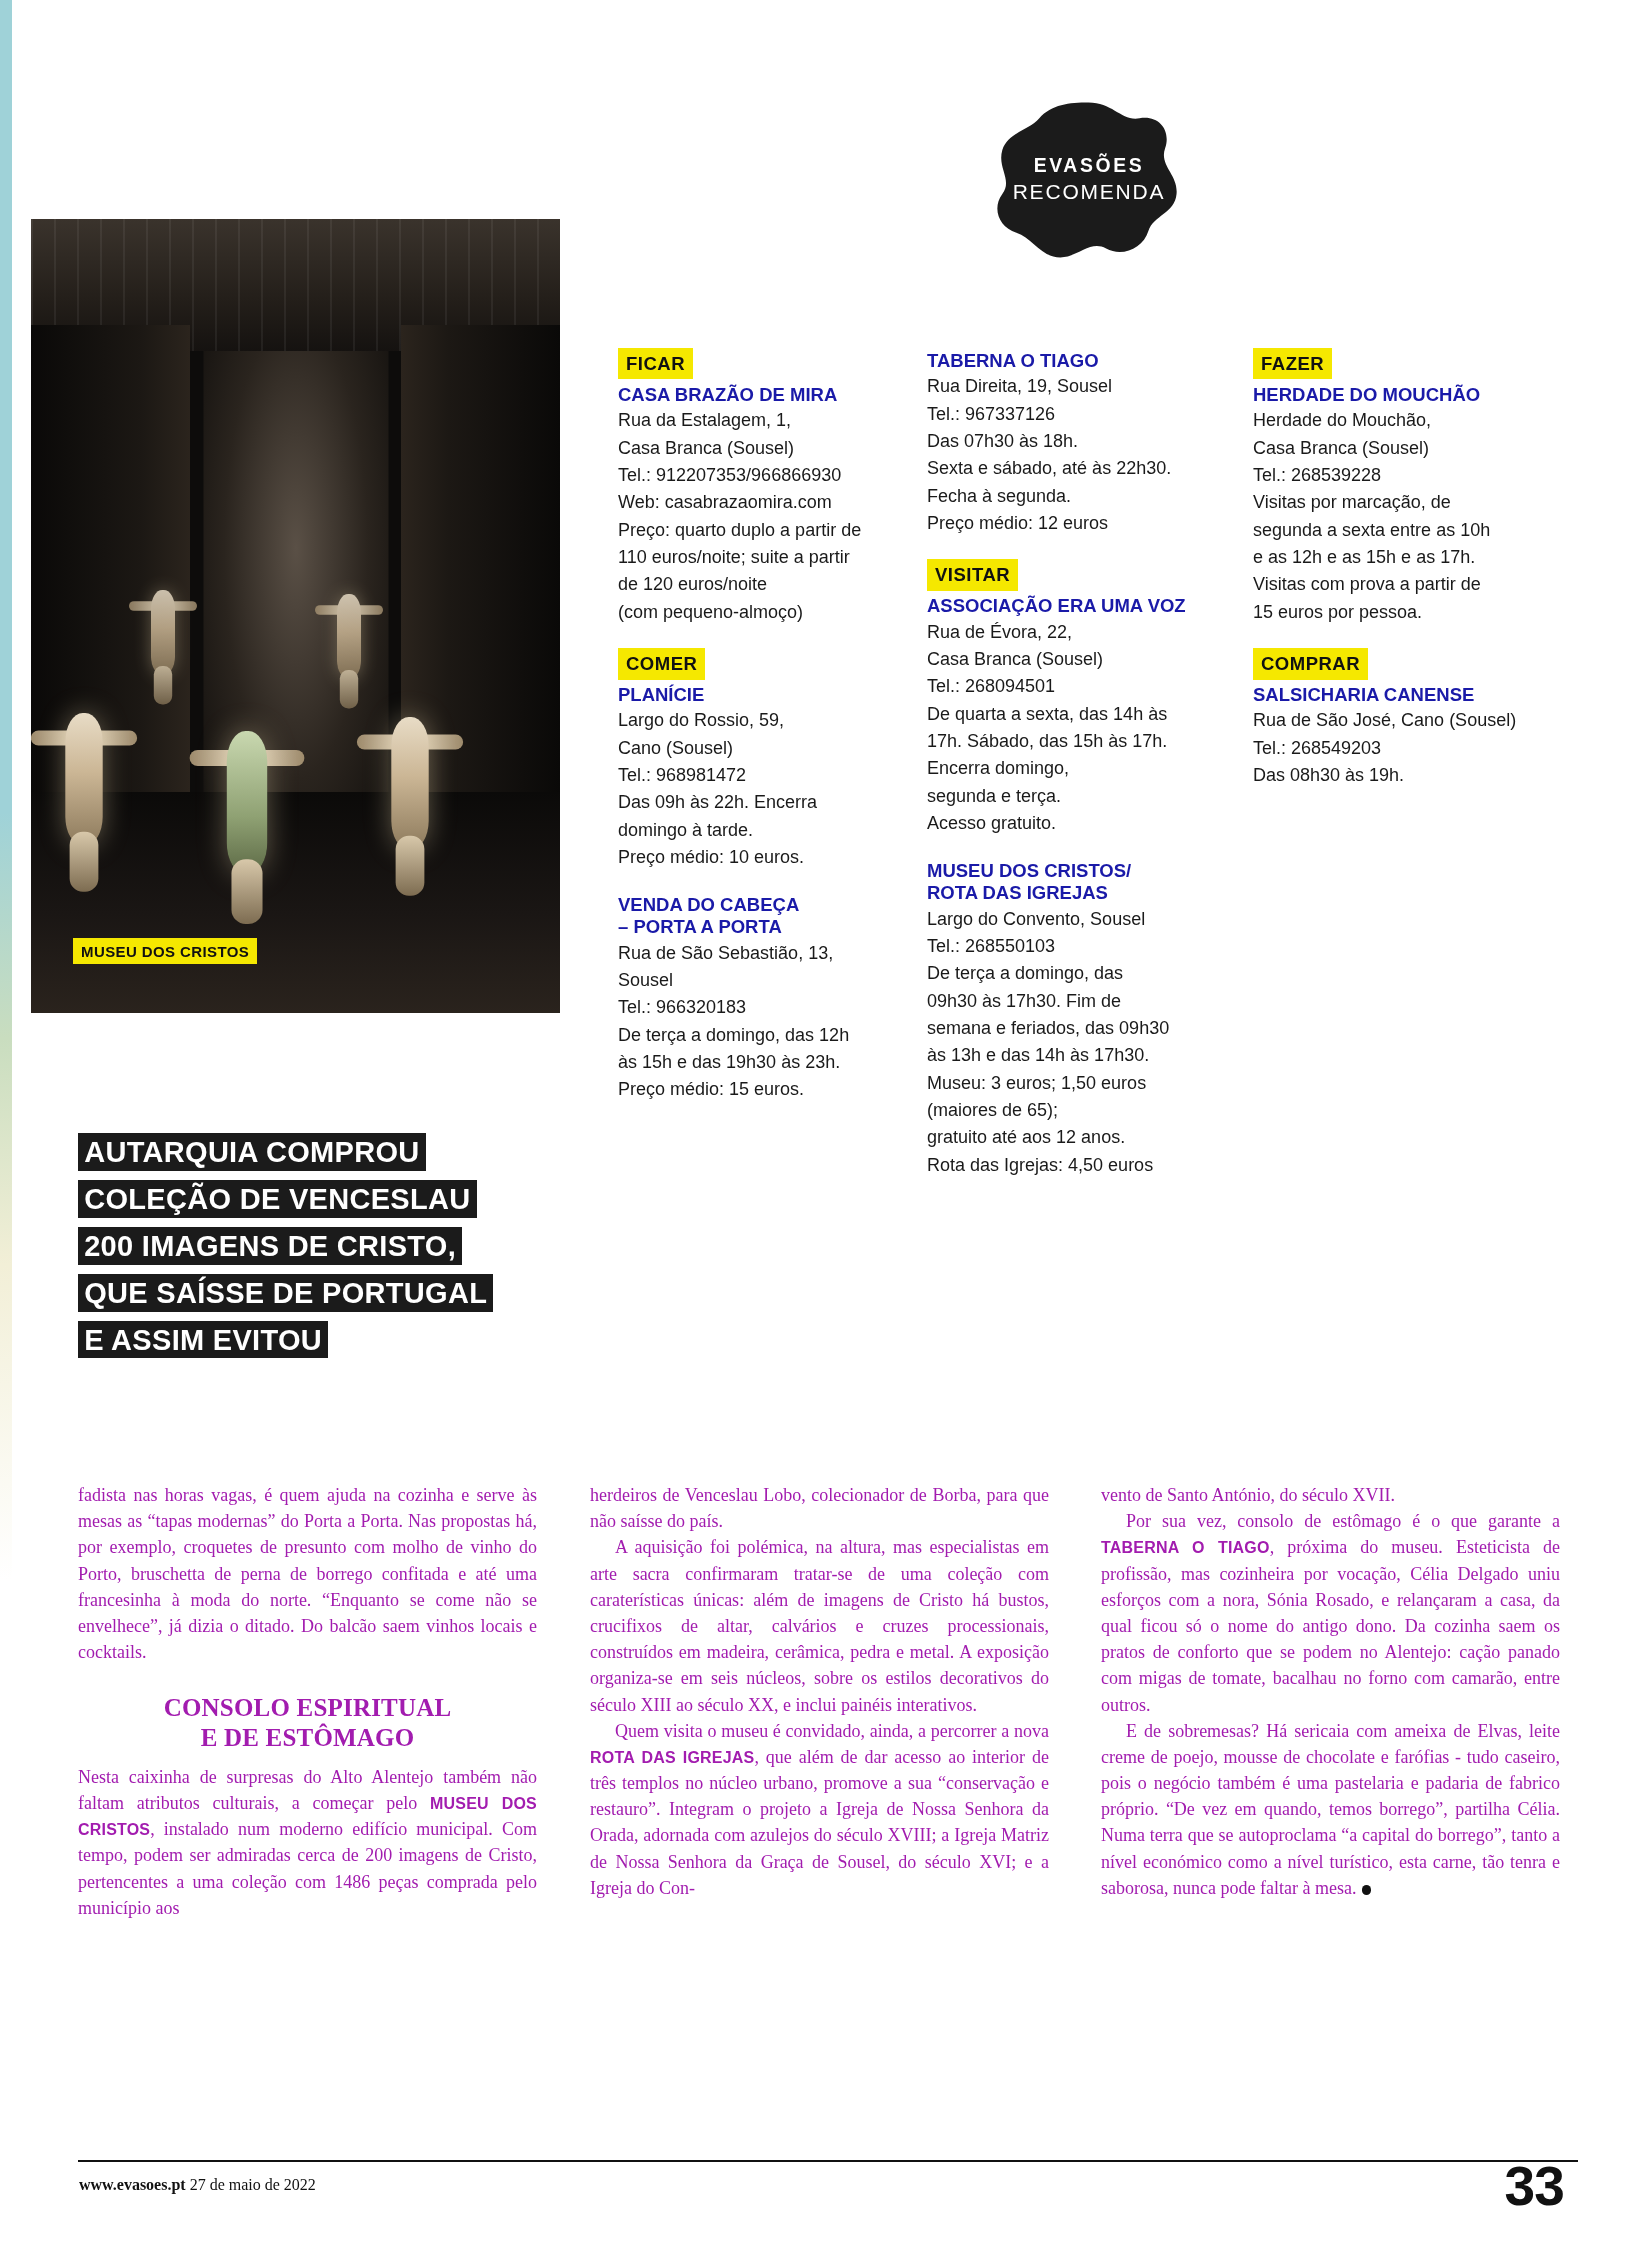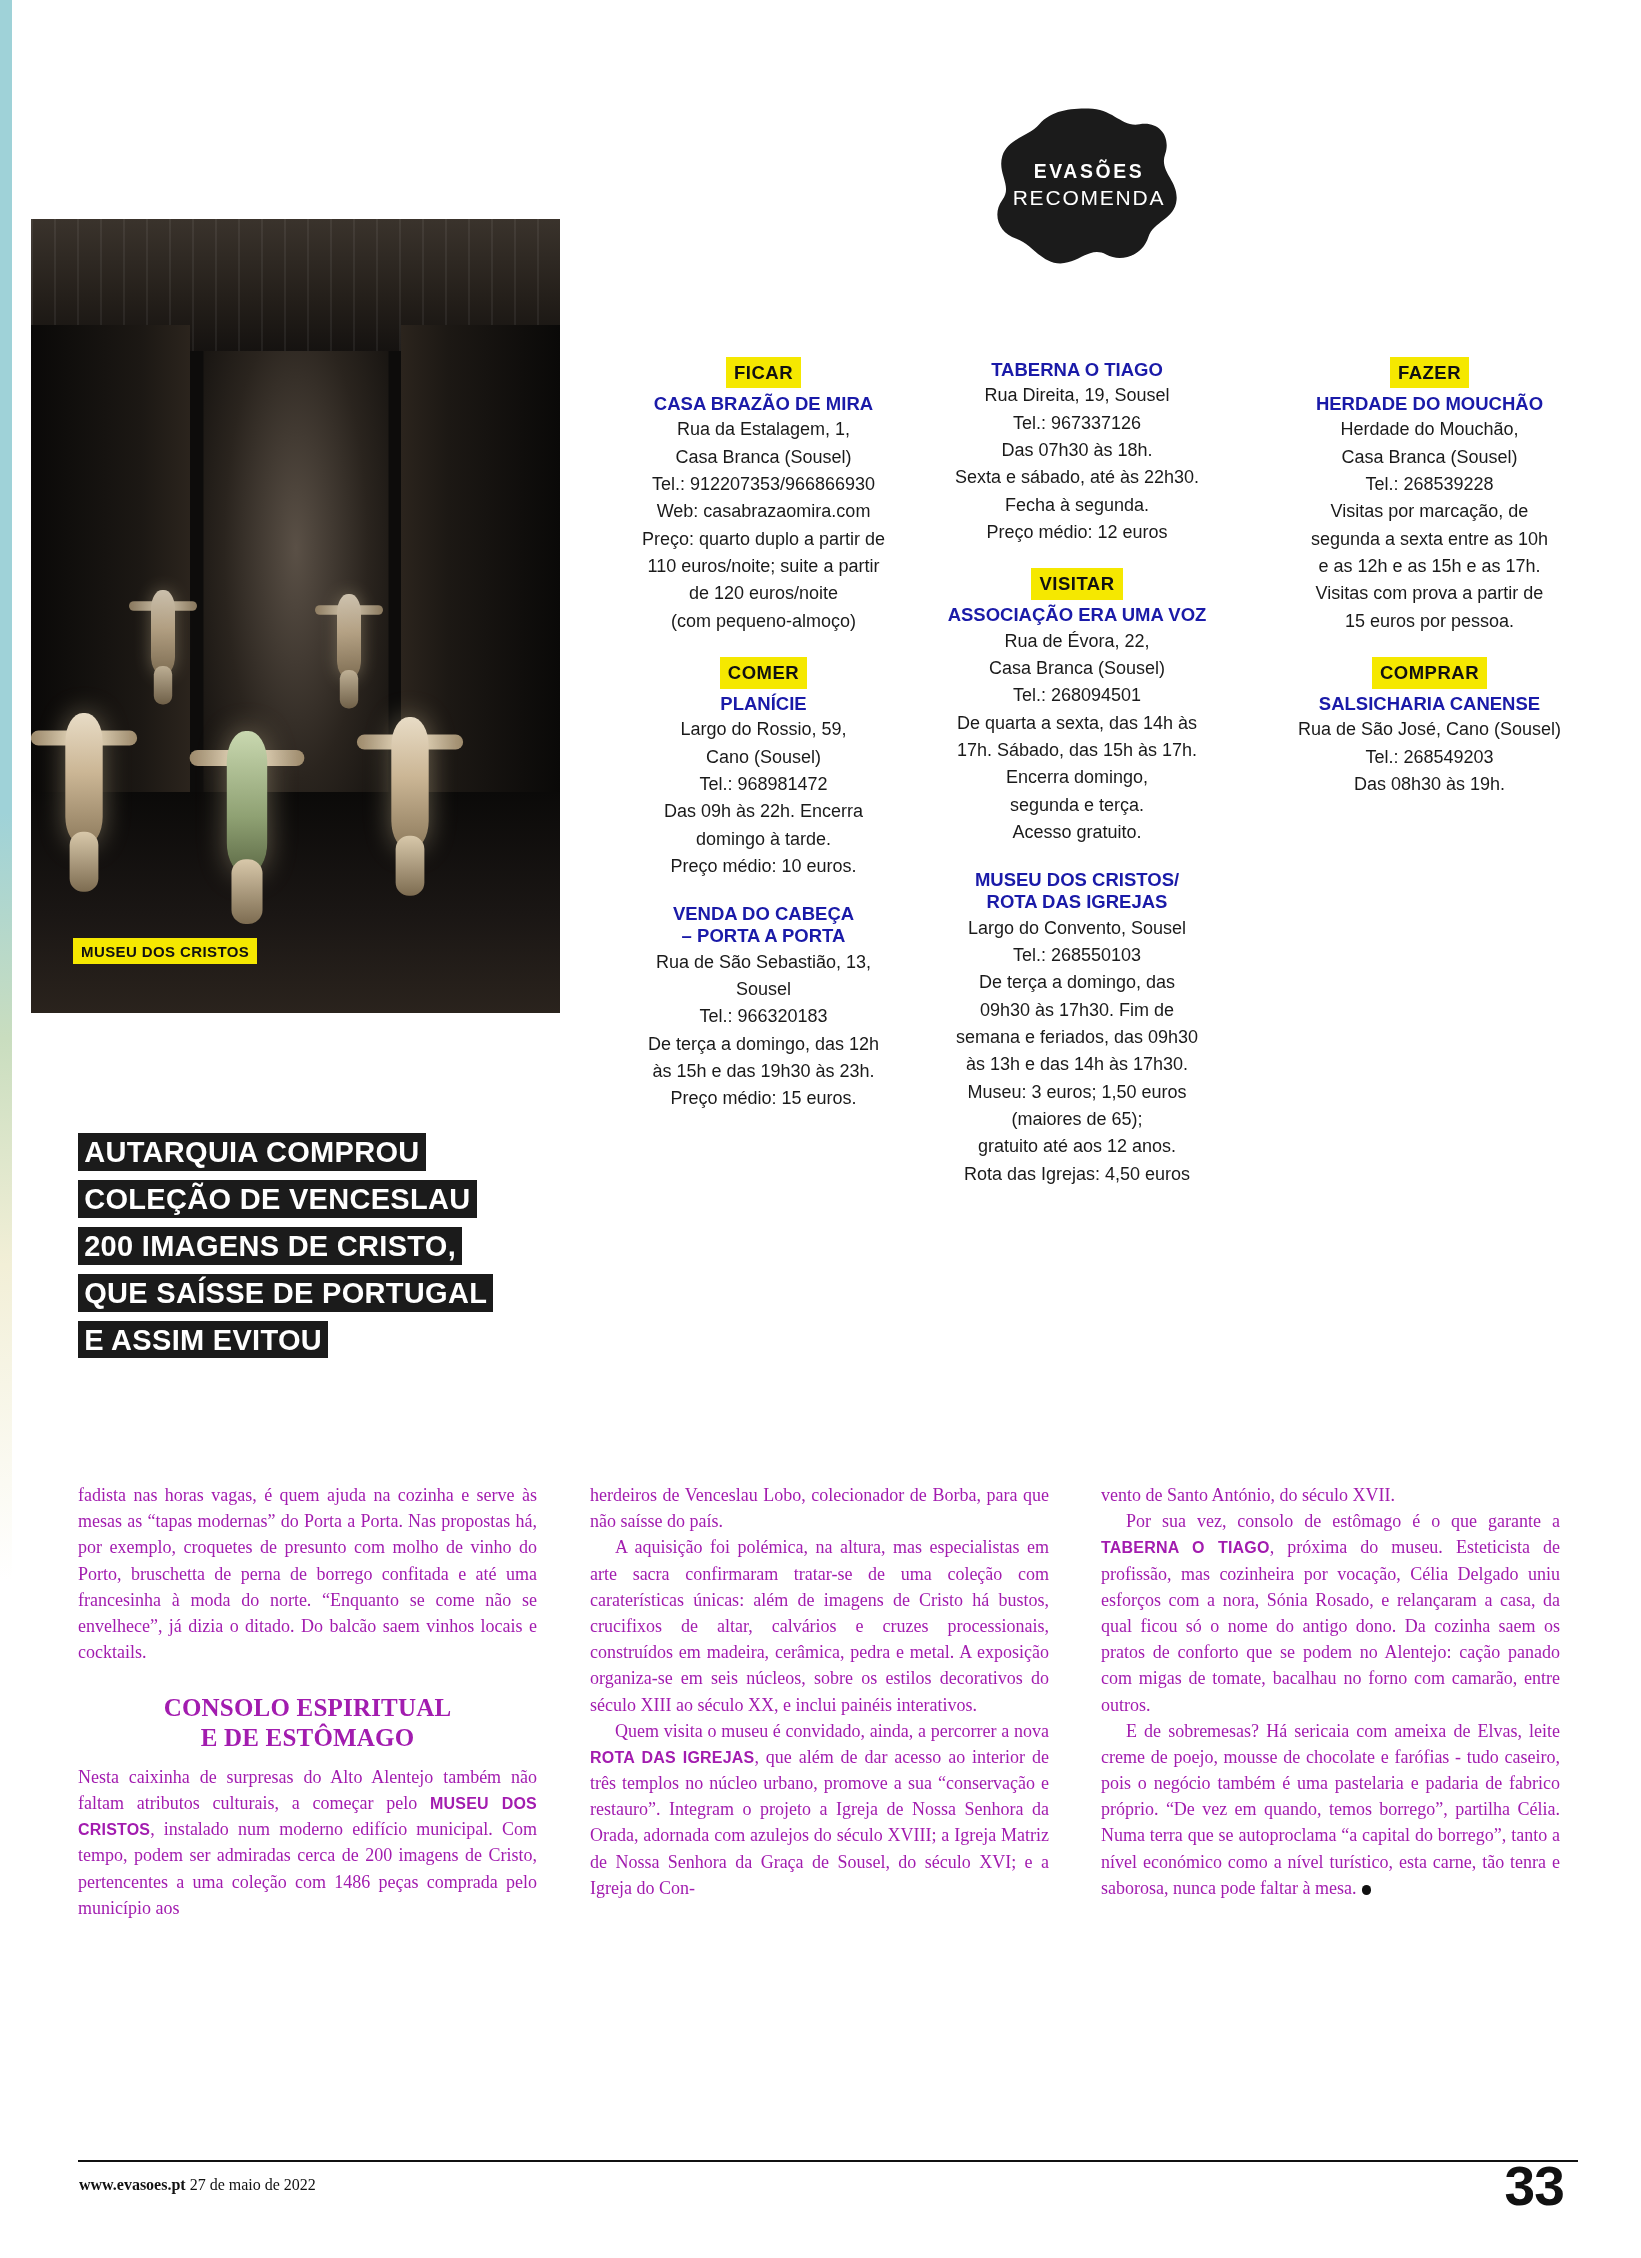--- a/index.html
+++ b/index.html
@@ -53,29 +53,29 @@
     background:#f5e800;color:#111;font-weight:700;font-size:15px;letter-spacing:0.4px;
     padding:4.4px 8px;}
 
   
   .pullquote{position:absolute;left:78px;top:1129px;width:494px;}
   .pullquote span{display:inline;background:#1b1b1b;color:#fff;
     font-size:29px;line-height:1.62;font-weight:600;letter-spacing:0.3px;
     padding:2.6px 6.2px;box-decoration-break:clone;-webkit-box-decoration-break:clone;}
 
   
-  .badge{position:absolute;left:990px;top:105px;width:198px;height:168px;}
+  .badge{position:absolute;left:990px;top:99px;width:198px;height:168px;}
   .badge svg{position:absolute;inset:0;}
   .badge .btxt{position:absolute;left:0;top:55px;width:100%;text-align:center;color:#fff;}
   .badge .b1{font-size:19.4px;letter-spacing:2.6px;font-weight:700;}
   .badge .b2{font-size:21px;letter-spacing:1.8px;margin-top:2.6px;}
 
   
   .listings{position:absolute;left:618px;top:344px;width:988px;}
-  .lcol{position:absolute;top:13px;text-align:center;font-size:18px;line-height:1.42;color:#1a1a1a;}
+  .lcol{position:absolute;top:4px;font-size:18px;line-height:1.42;color:#1a1a1a;}
   .lcol.c1{left:0;width:291px;}
   .lcol.c2{left:309px;width:300px;}
   .lcol.c3{left:635px;width:353px;}
   .cat{display:inline-block;background:#f5e800;color:#111;
     font-weight:700;font-size:18.5px;letter-spacing:0.5px;padding:2.6px 8px;margin-bottom:2.6px;}
   .biz{color:#1a1aa8;font-weight:700;font-size:18.5px;line-height:1.22;margin:1.8px 0 1.8px;}
   .det{margin:0 0 1.8px;}
   .blk{margin-bottom:23px;}
 
   

